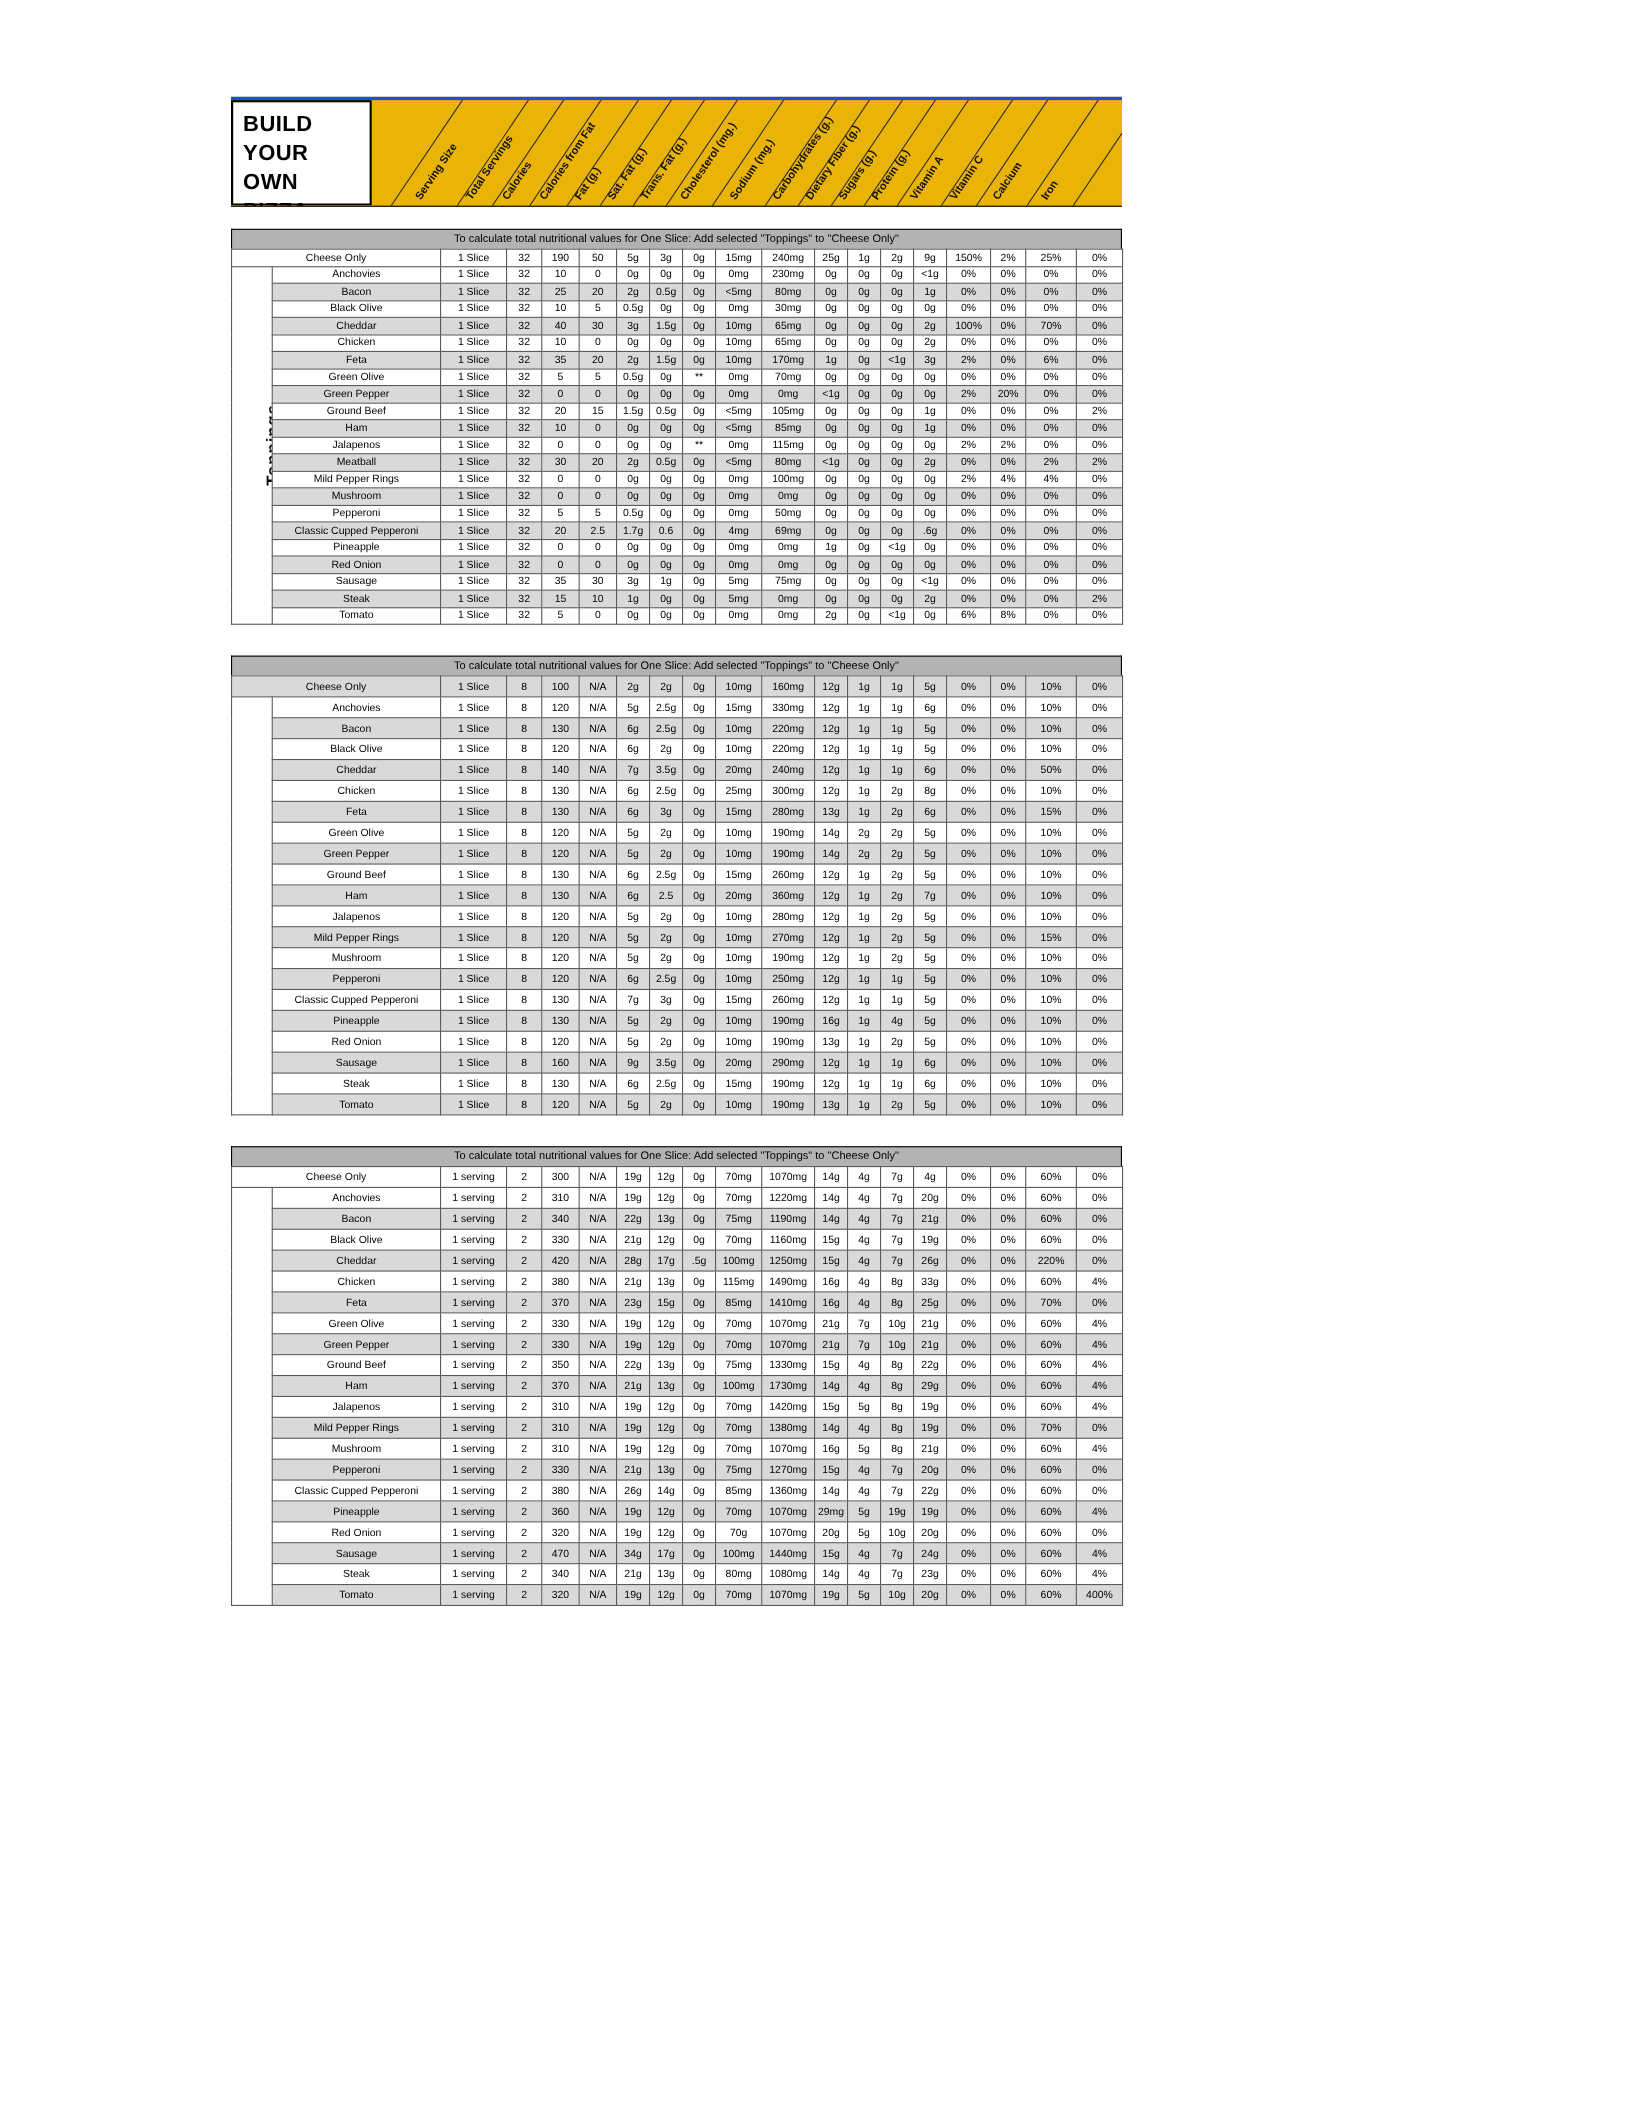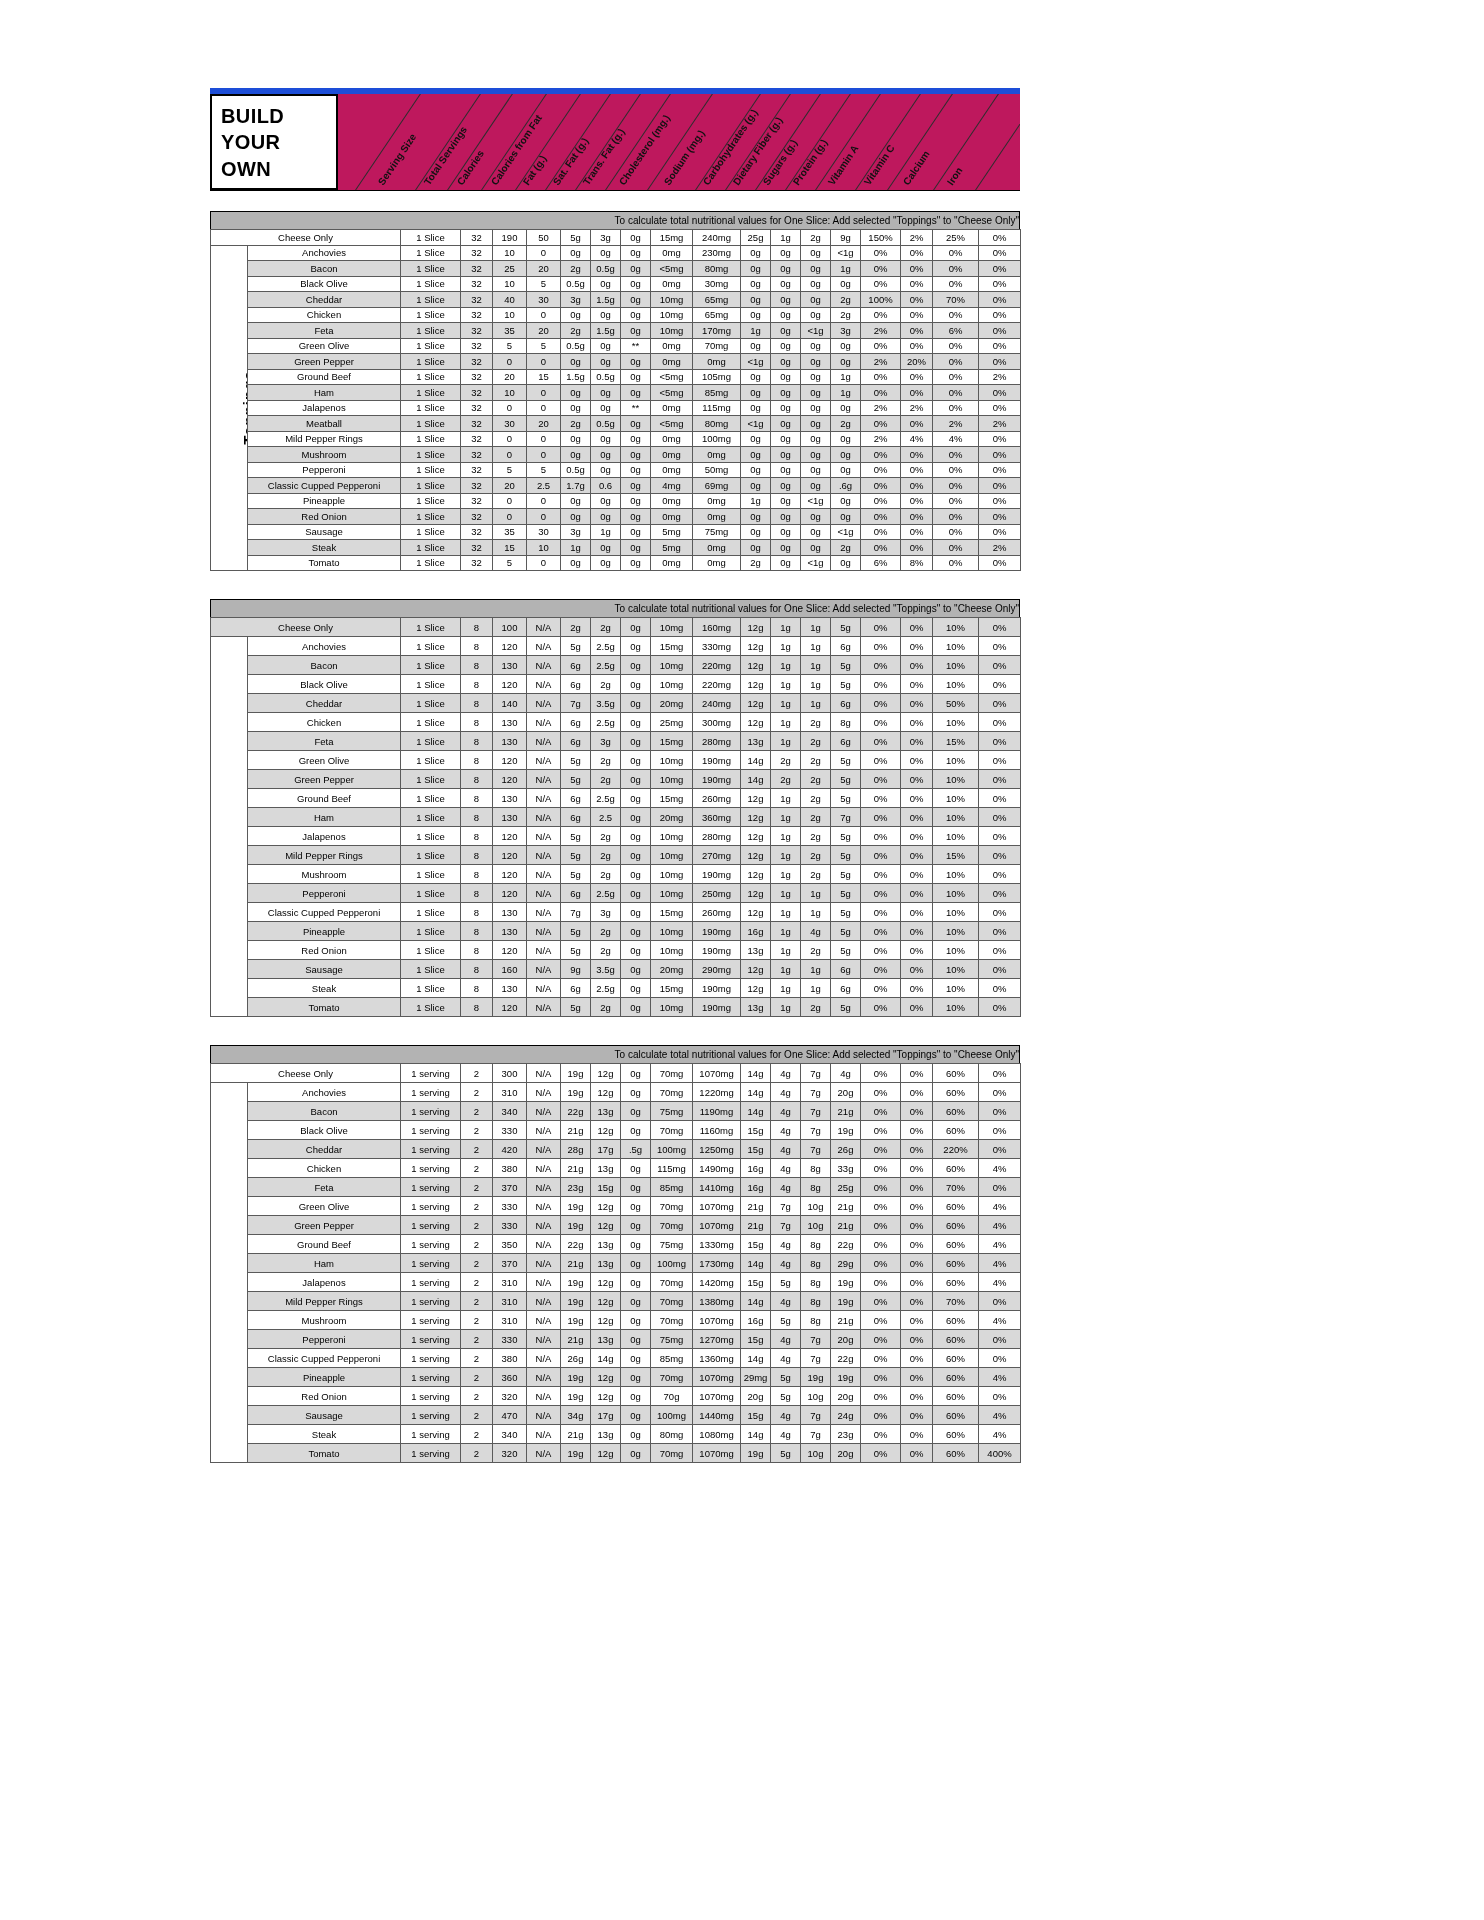--- a/index.html
+++ b/index.html
@@ -5,22 +5,22 @@
   html,body{margin:0;padding:0;}
   body{
     width:1484px;height:1920px;position:relative;background:#ffffff;
     font-family:"Liberation Sans", sans-serif;color:#000;
   }
   .content{position:absolute;left:210px;top:88px;width:810px;}
 
   
   .header-band{
     position:relative;height:96px;overflow:hidden;
-    border-top:6px solid #1d4ed8;border-bottom:1px solid #000;
-    background:#be185d;
+    border-top:3px solid #1d4ed8;border-bottom:1px solid #000;
+    background:#eab308;
   }
   .logo-box{
     position:absolute;left:0;top:0;width:128px;height:96px;z-index:3;
     border:2px solid #000;background:#fff;box-sizing:border-box;
     padding:7px 0 0 9px;font-weight:bold;font-size:20px;line-height:1.32;
     letter-spacing:0.4px;
   }
   .diag{
     position:absolute;bottom:0;width:0;height:120px;
     border-left:1px solid #2e2e2e;
@@ -33,21 +33,21 @@
   }
 
   
   .section{margin-top:20px;}
   .section.gap-lg{margin-top:28px;}
   .sec-header{
     background:#b3b3b3;border:1px solid #000;border-bottom:none;
     text-align:center;padding:2px 0 3px 0;
   }
   .sec-title{font-weight:bold;font-size:13px;}
-  .sec-sub{font-size:10px;margin-top:1px;text-align:right;}
+  .sec-sub{font-size:10px;margin-top:1px;}
 
   table.nutri{
     border-collapse:collapse;table-layout:fixed;width:810px;
     border:1px solid #000;
   }
   table.nutri td{
     border:1px solid #5a5a5a;font-size:9.5px;text-align:center;
     padding:0;overflow:hidden;white-space:nowrap;vertical-align:middle;
   }
   .sheet table.nutri td{height:14.5px;}

